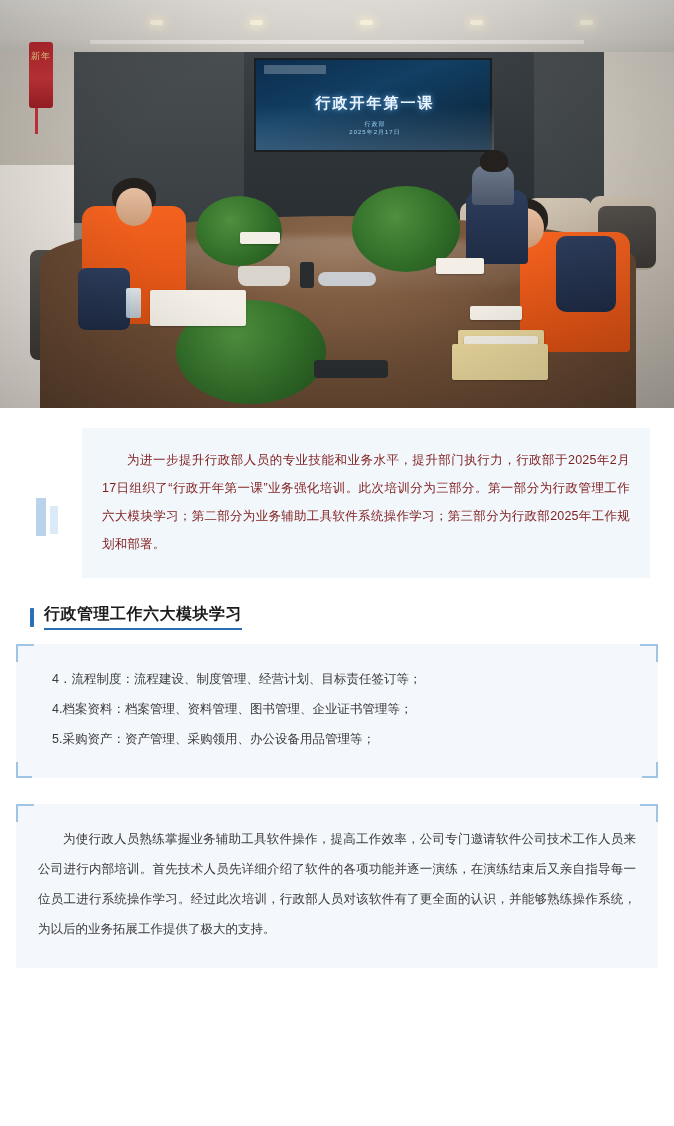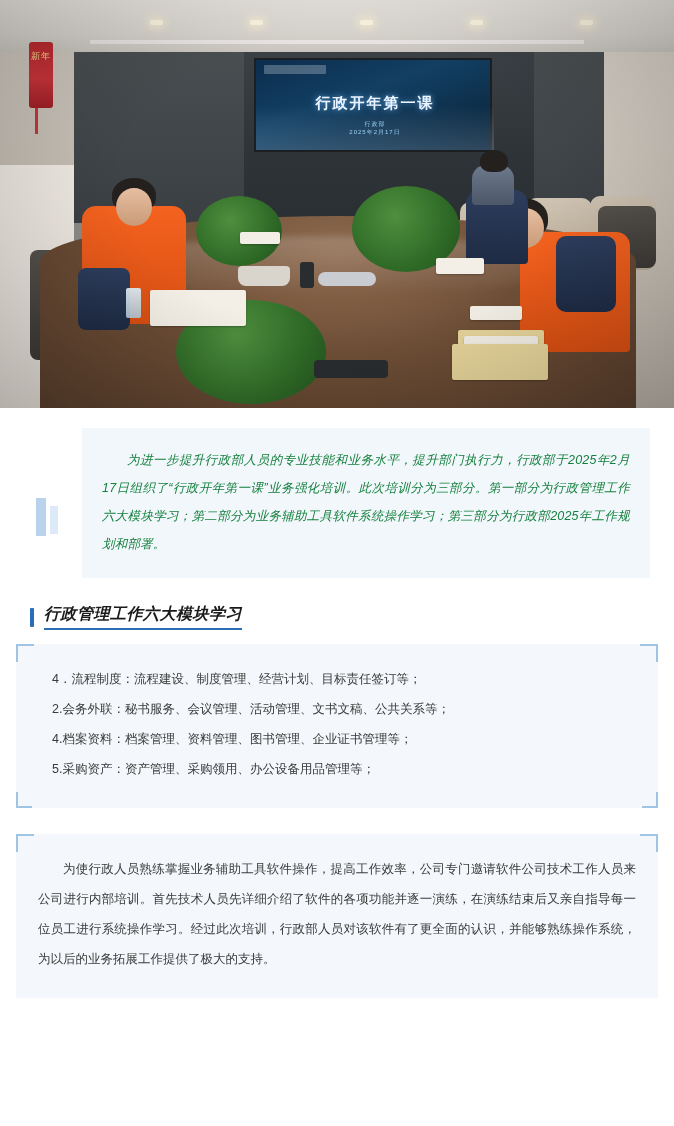--- a/index.html
+++ b/index.html
@@ -186,34 +186,32 @@
   }
   .intro-bar i.b1 { left: 12px; top: 70px; width: 10px; height: 38px; background:#b9d3ec; }
   .intro-bar i.b2 { left: 26px; top: 78px; width: 8px; height: 28px; background:#dce9f6; }
 
   .intro-box {
     flex: 1 1 auto;
     background: #f2f7fc;
     padding: 18px 20px 20px 20px;
     font-size: 12.5px;
     line-height: 28px;
-    color: #15803d;
+    color: #7f1d1d;
     letter-spacing: 0.2px;
     text-align: justify;
-    font-style: italic;
   }
   .intro-box p { margin: 0; text-indent: 2em; }
 
   .section { margin: 26px 16px 0 16px; }
   .sec-head {
     display: flex;
     align-items: center;
     gap: 10px;
     padding-left: 14px;
-    font-style: italic;
   }
   .sec-head .mark {
     width: 4px; height: 19px; background: #2a6fb5; border-radius: 1px;
   }
   .sec-head .title {
     font-size: 16px; font-weight: bold; color: #1b1b1b; letter-spacing: 0.5px;
     border-bottom: 2px solid #2a6fb5; padding-bottom: 3px;
   }
 
   .panel {
@@ -331,21 +329,20 @@
 
   <div class="section">
     <div class="sec-head">
       <span class="mark"></span>
       <span class="title">行政管理工作六大模块学习</span>
     </div>
     <div class="panel">
       <span class="c-bl"></span>
       <span class="c-br"></span>
       <p class="li">4．流程制度：流程建设、制度管理、经营计划、目标责任签订等；</p>
-      <p class="li">2.会务外联：秘书服务、会议管理、活动管理、文书文稿、公共关系等；</p>
       <p class="li">4.档案资料：档案管理、资料管理、图书管理、企业证书管理等；</p>
       <p class="li">5.采购资产：资产管理、采购领用、办公设备用品管理等；</p>
     </div>
   </div>
 
   <div class="section">
     <div class="panel">
 
       <p class="ind">为使行政人员熟练掌握业务辅助工具软件操作，提高工作效率，公司专门邀请软件公司技术工作人员来公司进行内部培训。首先技术人员先详细介绍了软件的各项功能并逐一演练，在演练结束后又亲自指导每一位员工进行系统操作学习。经过此次培训，行政部人员对该软件有了更全面的认识，并能够熟练操作系统，为以后的业务拓展工作提供了极大的支持。</p>
     </div>

